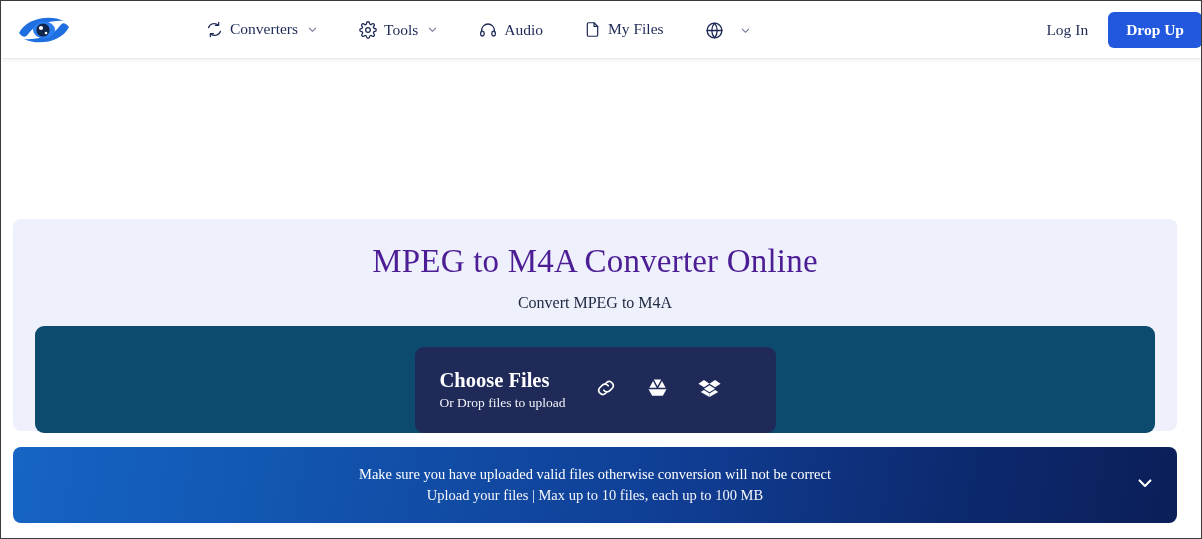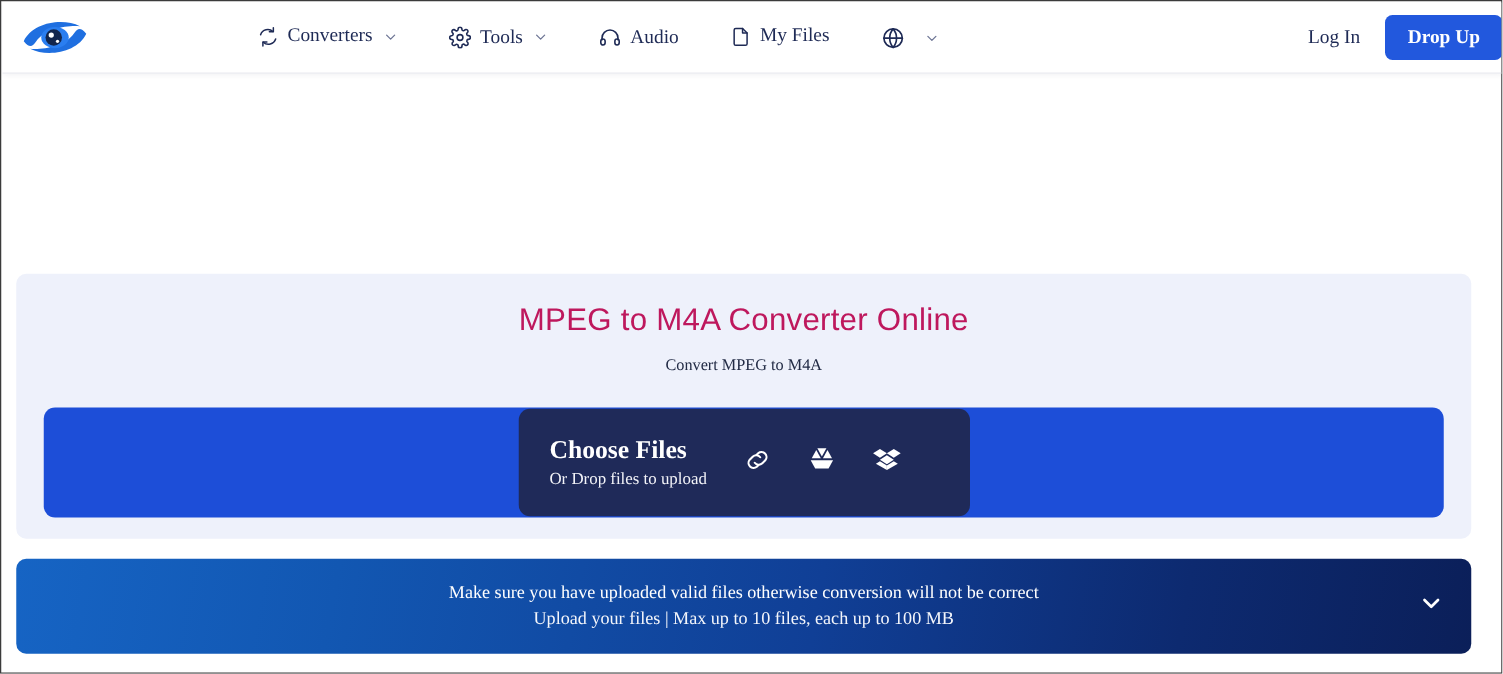--- a/index.html
+++ b/index.html
@@ -114,45 +114,45 @@
     left: 12px;
     top: 218px;
     width: 1164px;
     height: 212px;
     background: #eef1fb;
     border-radius: 8px;
     padding-top: 22px;
   }
   .hero-title {
     text-align: center;
-    color: #be185d;
-    font-size: 25px;
+    color: #4c1d95;
+    font-size: 33px;
     font-weight: normal;
-    font-family: Liberation Sans, sans-serif;
+    font-family: Liberation Serif, serif;
     letter-spacing: 0.2px;
     line-height: 1.25;
   }
   .hero-subtitle {
     text-align: center;
     color: #222b45;
-    font-size: 13px;
+    font-size: 16px;
     font-family: "Liberation Serif", serif;
     margin-top: 12px;
   }
 
   .dropzone {
     position: absolute;
     left: 22px;
     top: 107px;
     width: 1120px;
-    height: 88px;
-    background: #1d4ed8;
+    height: 107px;
+    background: #0c4a6e;
     border-radius: 9px;
     display: flex;
-    align-items: center;
+    align-items: flex-end;
     justify-content: center;
   }
 
   .choose-box {
     background: #1f2a59;
     border-radius: 9px;
     width: 361px;
     height: 86px;
     display: flex;
     align-items: center;

